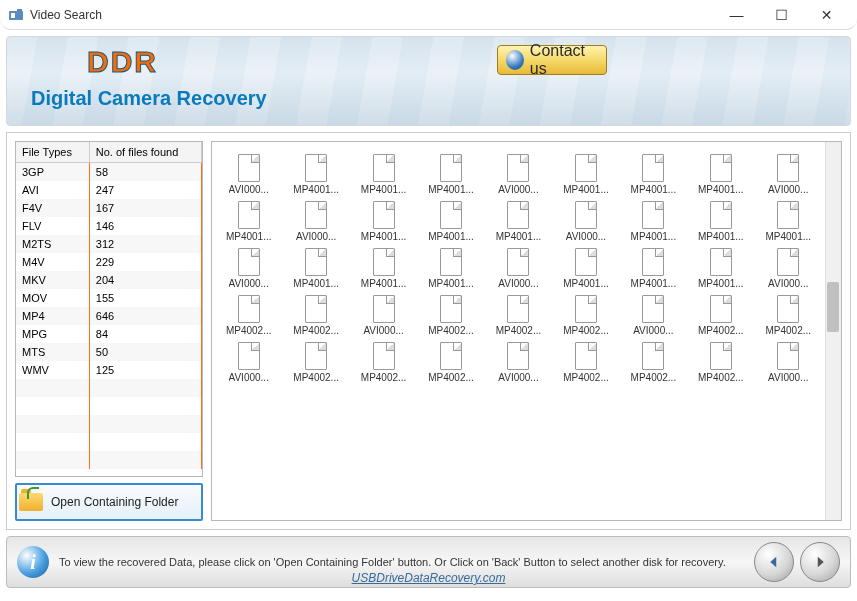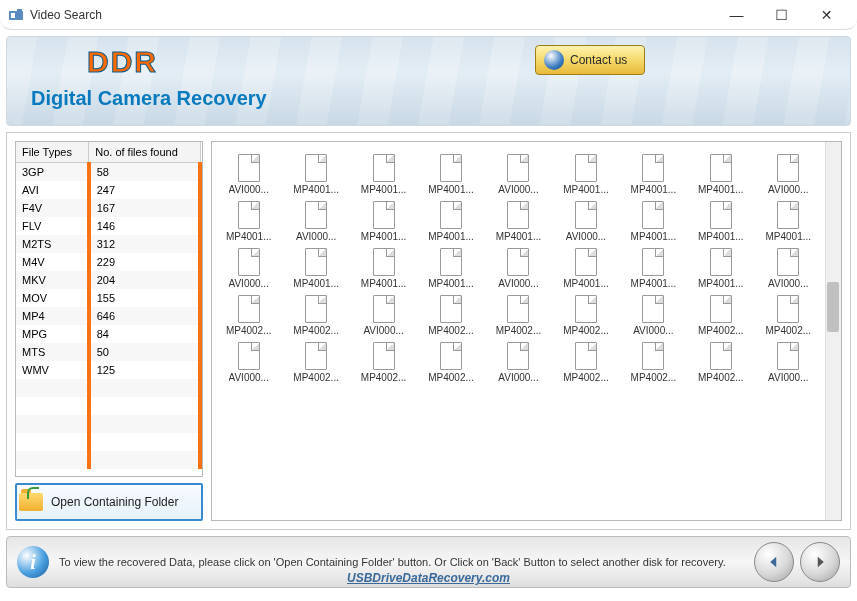--- a/index.html
+++ b/index.html
@@ -8,30 +8,30 @@
 .titlebar { height: 30px; background: #fff; border-bottom: 1px solid #ddd; display: flex; align-items: center; padding: 0 8px; border-radius: 11px; }
 .titlebar .icon { width: 16px; height: 16px; margin-right: 6px; display: inline-flex; align-items: center; justify-content: center; }
 .titlebar .title { flex: 1; font-size: 12px; color: #333; }
 .titlebar .win-controls { display: flex; gap: 0; }
 .titlebar .win-btn { width: 45px; height: 29px; display: flex; align-items: center; justify-content: center; font-size: 14px; color: #333; cursor: pointer; }
 
 .header-banner { height: 90px; margin: 6px; border: 1px solid #d0d8e0; background: linear-gradient(180deg, #d8e4ee 0%, #e8f0f6 40%, #c8d8e4 100%); position: relative; overflow: hidden; border-radius: 4px; }
 .header-banner::before { content: ""; position: absolute; inset: 0; background: repeating-linear-gradient(100deg, rgba(255,255,255,0.15) 0 30px, rgba(200,220,235,0.15) 30px 60px); }
 .brand-ddr { position: absolute; top: 8px; left: 80px; font-size: 30px; font-weight: 900; font-family: "Arial Black", sans-serif; letter-spacing: 2px; color: #ff6a00; -webkit-text-stroke: 1px #0a5a8a; }
 .brand-sub { position: absolute; top: 50px; left: 24px; font-size: 20px; font-weight: 600; color: #0a7abf; }
-.contact-btn { position: absolute; top: 8px; left: 490px; width: 110px; height: 30px; background: linear-gradient(180deg, #fff3b0 0%, #f5d96a 50%, #e8b93a 100%); border: 1px solid #a07d1a; border-radius: 4px; display: flex; align-items: center; gap: 6px; padding: 0 8px; cursor: pointer; font-size: 12px; color: #2a2a2a; margin-left: 38px; }
+.contact-btn { position: absolute; top: 8px; left: 490px; width: 110px; height: 30px; background: linear-gradient(180deg, #fff3b0 0%, #f5d96a 50%, #e8b93a 100%); border: 1px solid #a07d1a; border-radius: 4px; display: flex; align-items: center; gap: 6px; padding: 0 8px; cursor: pointer; font-size: 16px; color: #2a2a2a; }
 .contact-btn .avatar-icon { width: 20px; height: 20px; border-radius: 50%; background: radial-gradient(circle at 35% 30%, #fff, #3a7abf 60%, #0a4a8f); display: inline-block; }
 
 .main-area { margin: 0 6px 6px 6px; border: 1px solid #ccc; height: 398px; display: flex; padding: 8px; gap: 8px; background: #fff; }
 
 .left-panel { width: 188px; display: flex; flex-direction: column; }
 .file-table { border: 1px solid #b8b8b8; flex: 1; overflow: hidden; background: #fff; font-size: 11px; }
 .file-table table { width: 100%; border-collapse: collapse; }
 .file-table th { text-align: left; padding: 4px 6px; background: #f4f4f4; border-bottom: 1px solid #ccc; border-right: 1px solid #ccc; font-weight: normal; font-size: 11px; margin-top: 16px; }
-.file-table td { padding: 2px 6px; border-right: 4px solid #f97316; height: 18px; }
+.file-table td { padding: 2px 6px; border-right: 1px solid #f97316; height: 18px; }
 .file-table tr:nth-child(odd) td { background: #f7f7f7; }
 .file-table tr:nth-child(even) td { background: #fff; }
 
 .open-folder-btn { margin-top: 6px; height: 38px; border: 2px solid #3a8acf; background: linear-gradient(180deg, #f8fbff 0%, #e6f1fa 100%); display: flex; align-items: center; gap: 8px; padding: 0 2px; cursor: pointer; font-size: 12px; color: #222; border-radius: 2px; }
 .folder-icon { width: 24px; height: 18px; background: linear-gradient(180deg, #ffd970 0%, #f0b030 100%); border-radius: 2px; position: relative; }
 .folder-icon::before { content: ""; position: absolute; top: -4px; left: 2px; width: 10px; height: 4px; background: #f0b030; border-radius: 2px 2px 0 0; }
 .folder-icon::after { content: ""; position: absolute; top: -6px; left: 8px; width: 10px; height: 10px; border: 2px solid #3a9a3a; border-bottom: none; border-right: none; border-radius: 6px 0 0 0; }
 
 .right-panel { flex: 1; border: 1px solid #b8b8b8; position: relative; background: #fff; overflow: hidden; }
 .file-grid { position: absolute; inset: 0 16px 0 0; overflow: hidden; padding: 10px 4px; }
@@ -39,21 +39,21 @@
 .file-item { display: flex; flex-direction: column; align-items: center; text-align: center; gap: 2px; padding: 2px; }
 .file-icon { width: 22px; height: 28px; border: 1px solid #999; border-radius: 1px; background: #fff; position: relative; }
 .file-icon::after { content: ""; position: absolute; top: 0; right: 0; width: 7px; height: 7px; background: linear-gradient(135deg, #fff 50%, #ddd 50%); border-left: 1px solid #999; border-bottom: 1px solid #999; }
 .file-label { font-size: 10px; color: #333; white-space: nowrap; overflow: hidden; text-overflow: ellipsis; max-width: 58px; }
 .scrollbar { position: absolute; top: 0; right: 0; bottom: 0; width: 16px; background: #f0f0f0; border-left: 1px solid #ddd; }
 .scrollbar .thumb { position: absolute; top: 140px; right: 2px; width: 12px; height: 50px; background: #c0c0c0; border-radius: 2px; }
 
 .footer-bar { margin: 0 6px 6px 6px; height: 52px; border: 1px solid #bbb; border-radius: 4px; background: linear-gradient(180deg, #e6e6e6 0%, #f6f6f6 50%, #dedede 100%); display: flex; align-items: center; padding: 0 10px; gap: 10px; position: relative; }
 .info-icon { width: 32px; height: 32px; border-radius: 50%; background: radial-gradient(circle at 30% 30%, #fff, #4aa0e0 55%, #1a5a9a); display: flex; align-items: center; justify-content: center; color: #fff; font-weight: bold; font-size: 20px; font-family: Georgia, serif; font-style: italic; }
 .footer-text { flex: 1; font-size: 11px; color: #333; line-height: 1.3; }
-.footer-url { position: absolute; bottom: 2px; left: 50%; transform: translateX(-50%); font-size: 12px; font-style: italic; font-weight: 700; color: #3a6a9a; text-decoration: underline; }
+.footer-url { position: absolute; bottom: 2px; left: 50%; transform: translateX(-50%); font-size: 12px; font-style: italic; font-weight: 400; color: #3a6a9a; text-decoration: underline; }
 .nav-btns { display: flex; gap: 6px; }
 .nav-btn { width: 40px; height: 40px; border-radius: 50%; background: radial-gradient(circle at 35% 30%, #fff, #d8d8d8 55%, #a0a0a0); border: 1px solid #888; display: flex; align-items: center; justify-content: center; cursor: pointer; }
 .nav-btn svg { width: 18px; height: 18px; }
 </style>
 </head>
 <body>
 
 <div class="titlebar">
   <span class="icon">
     <svg viewBox="0 0 16 16">

